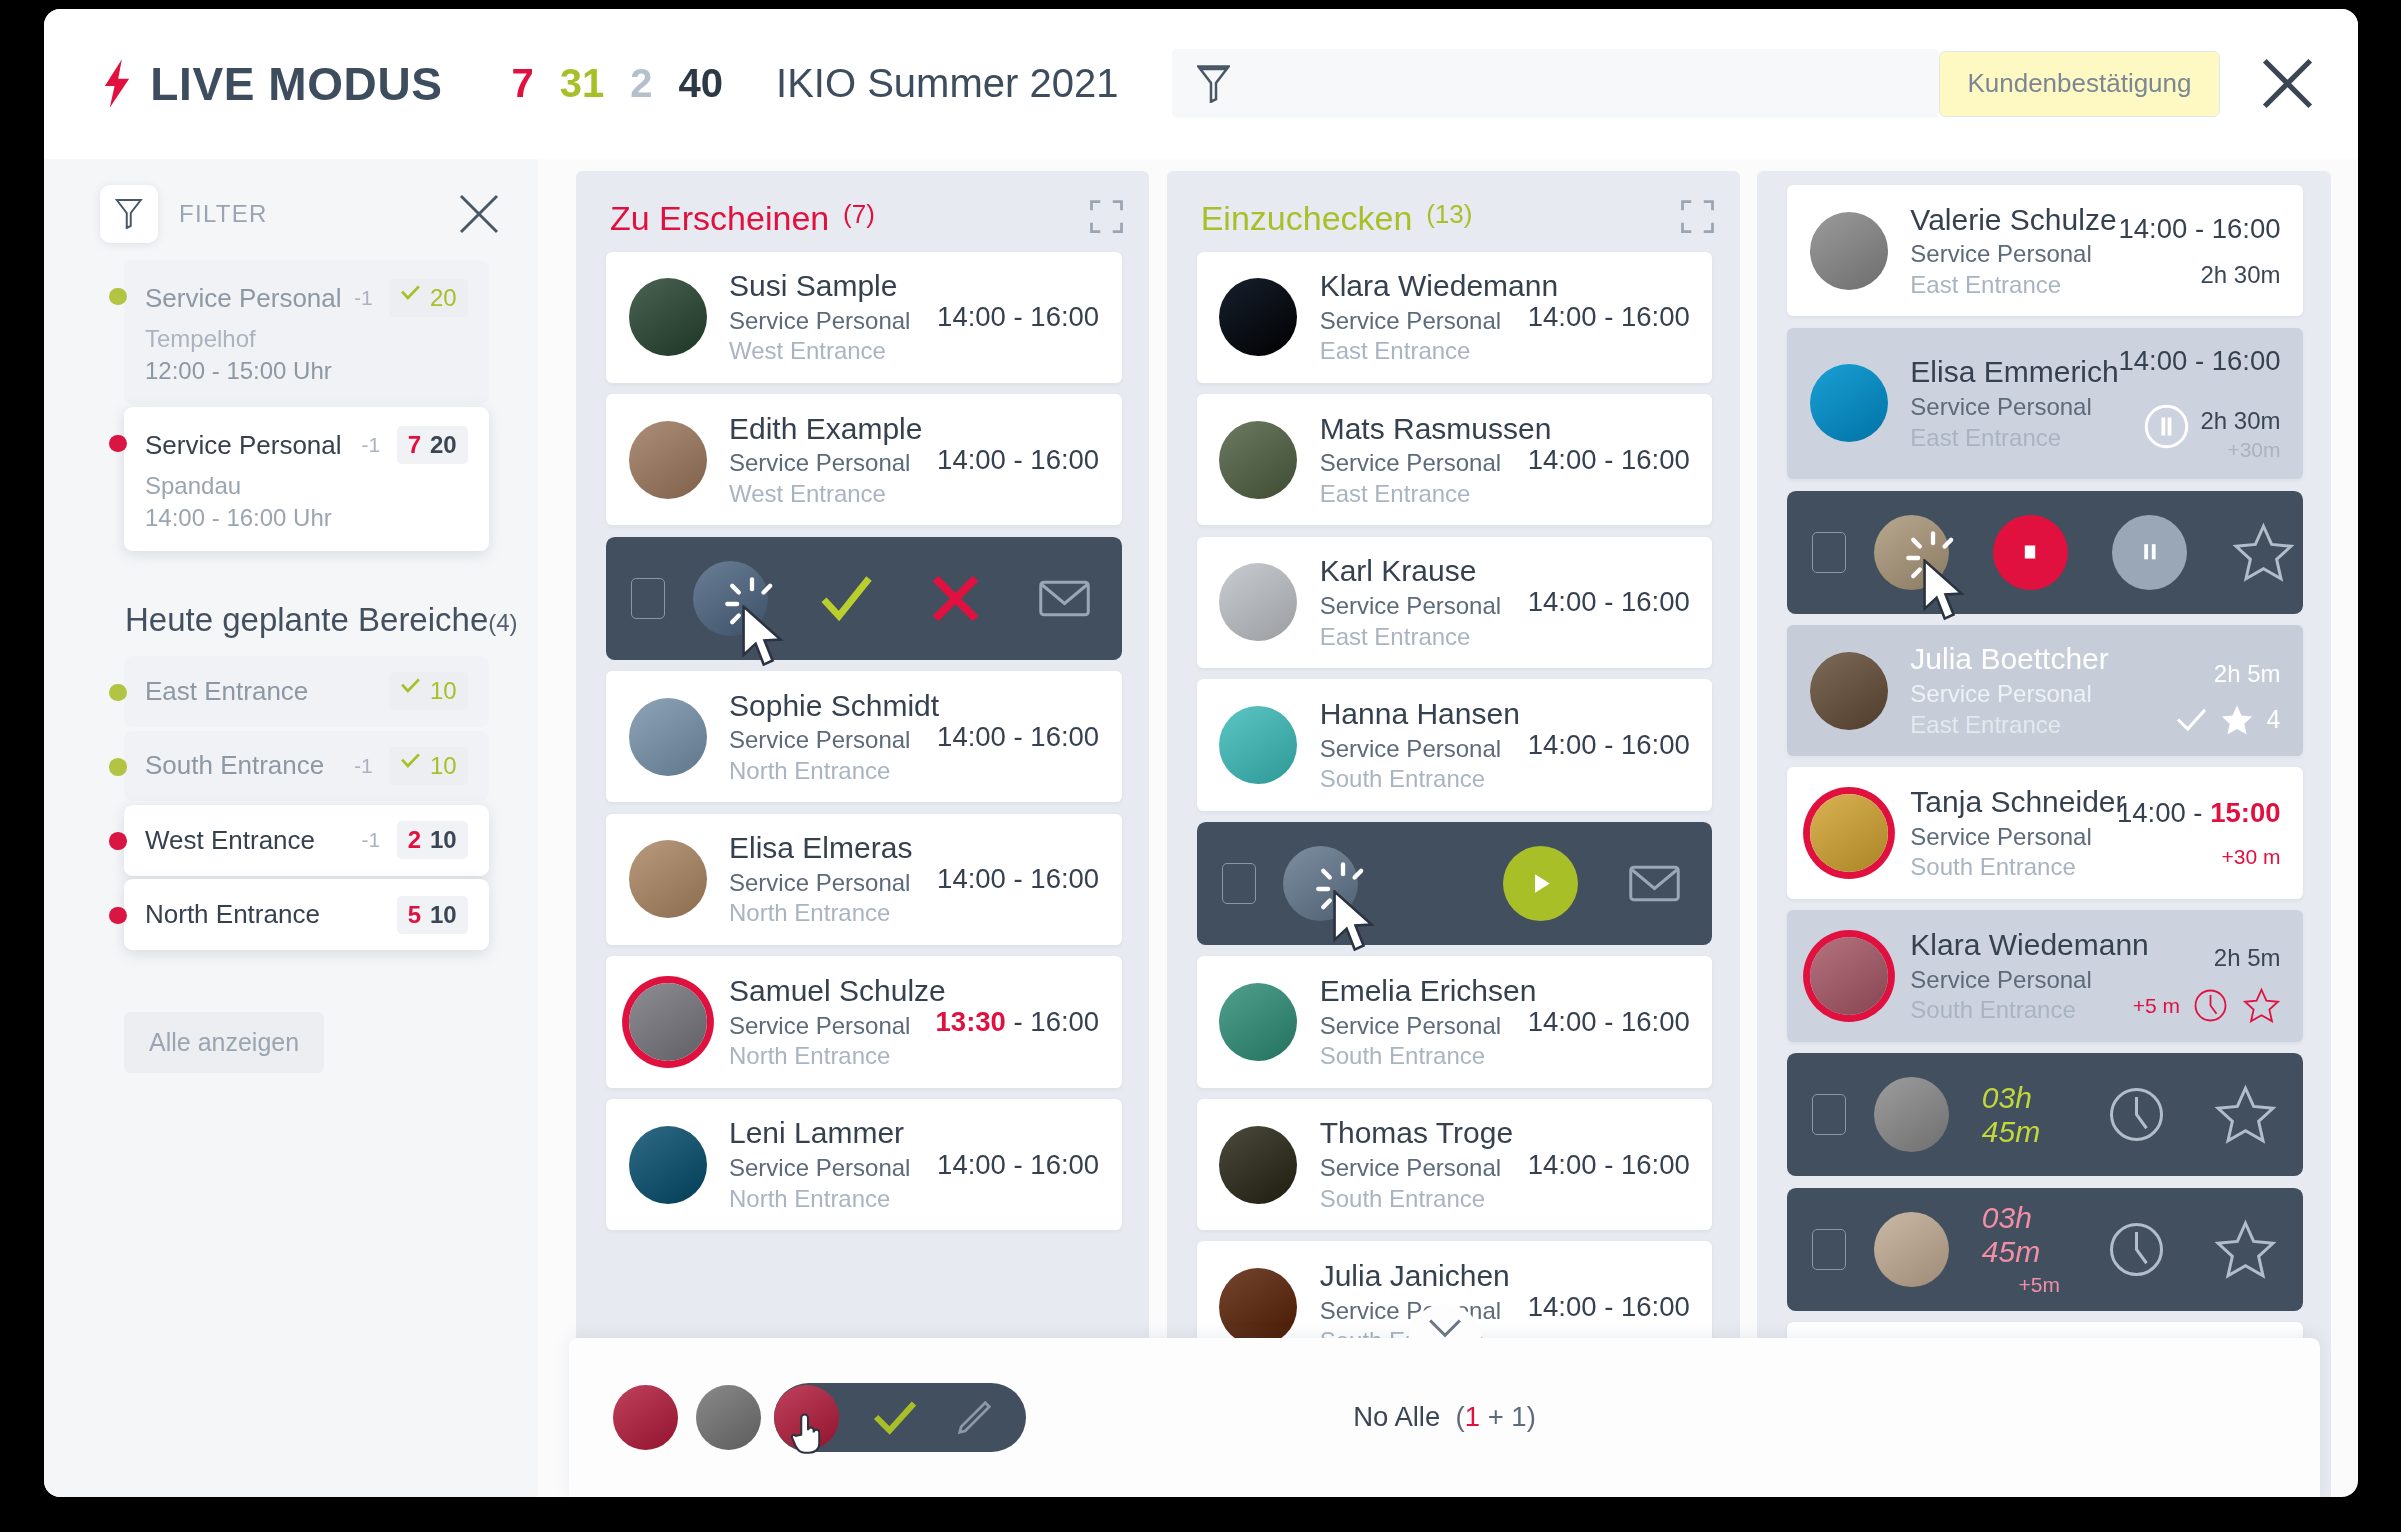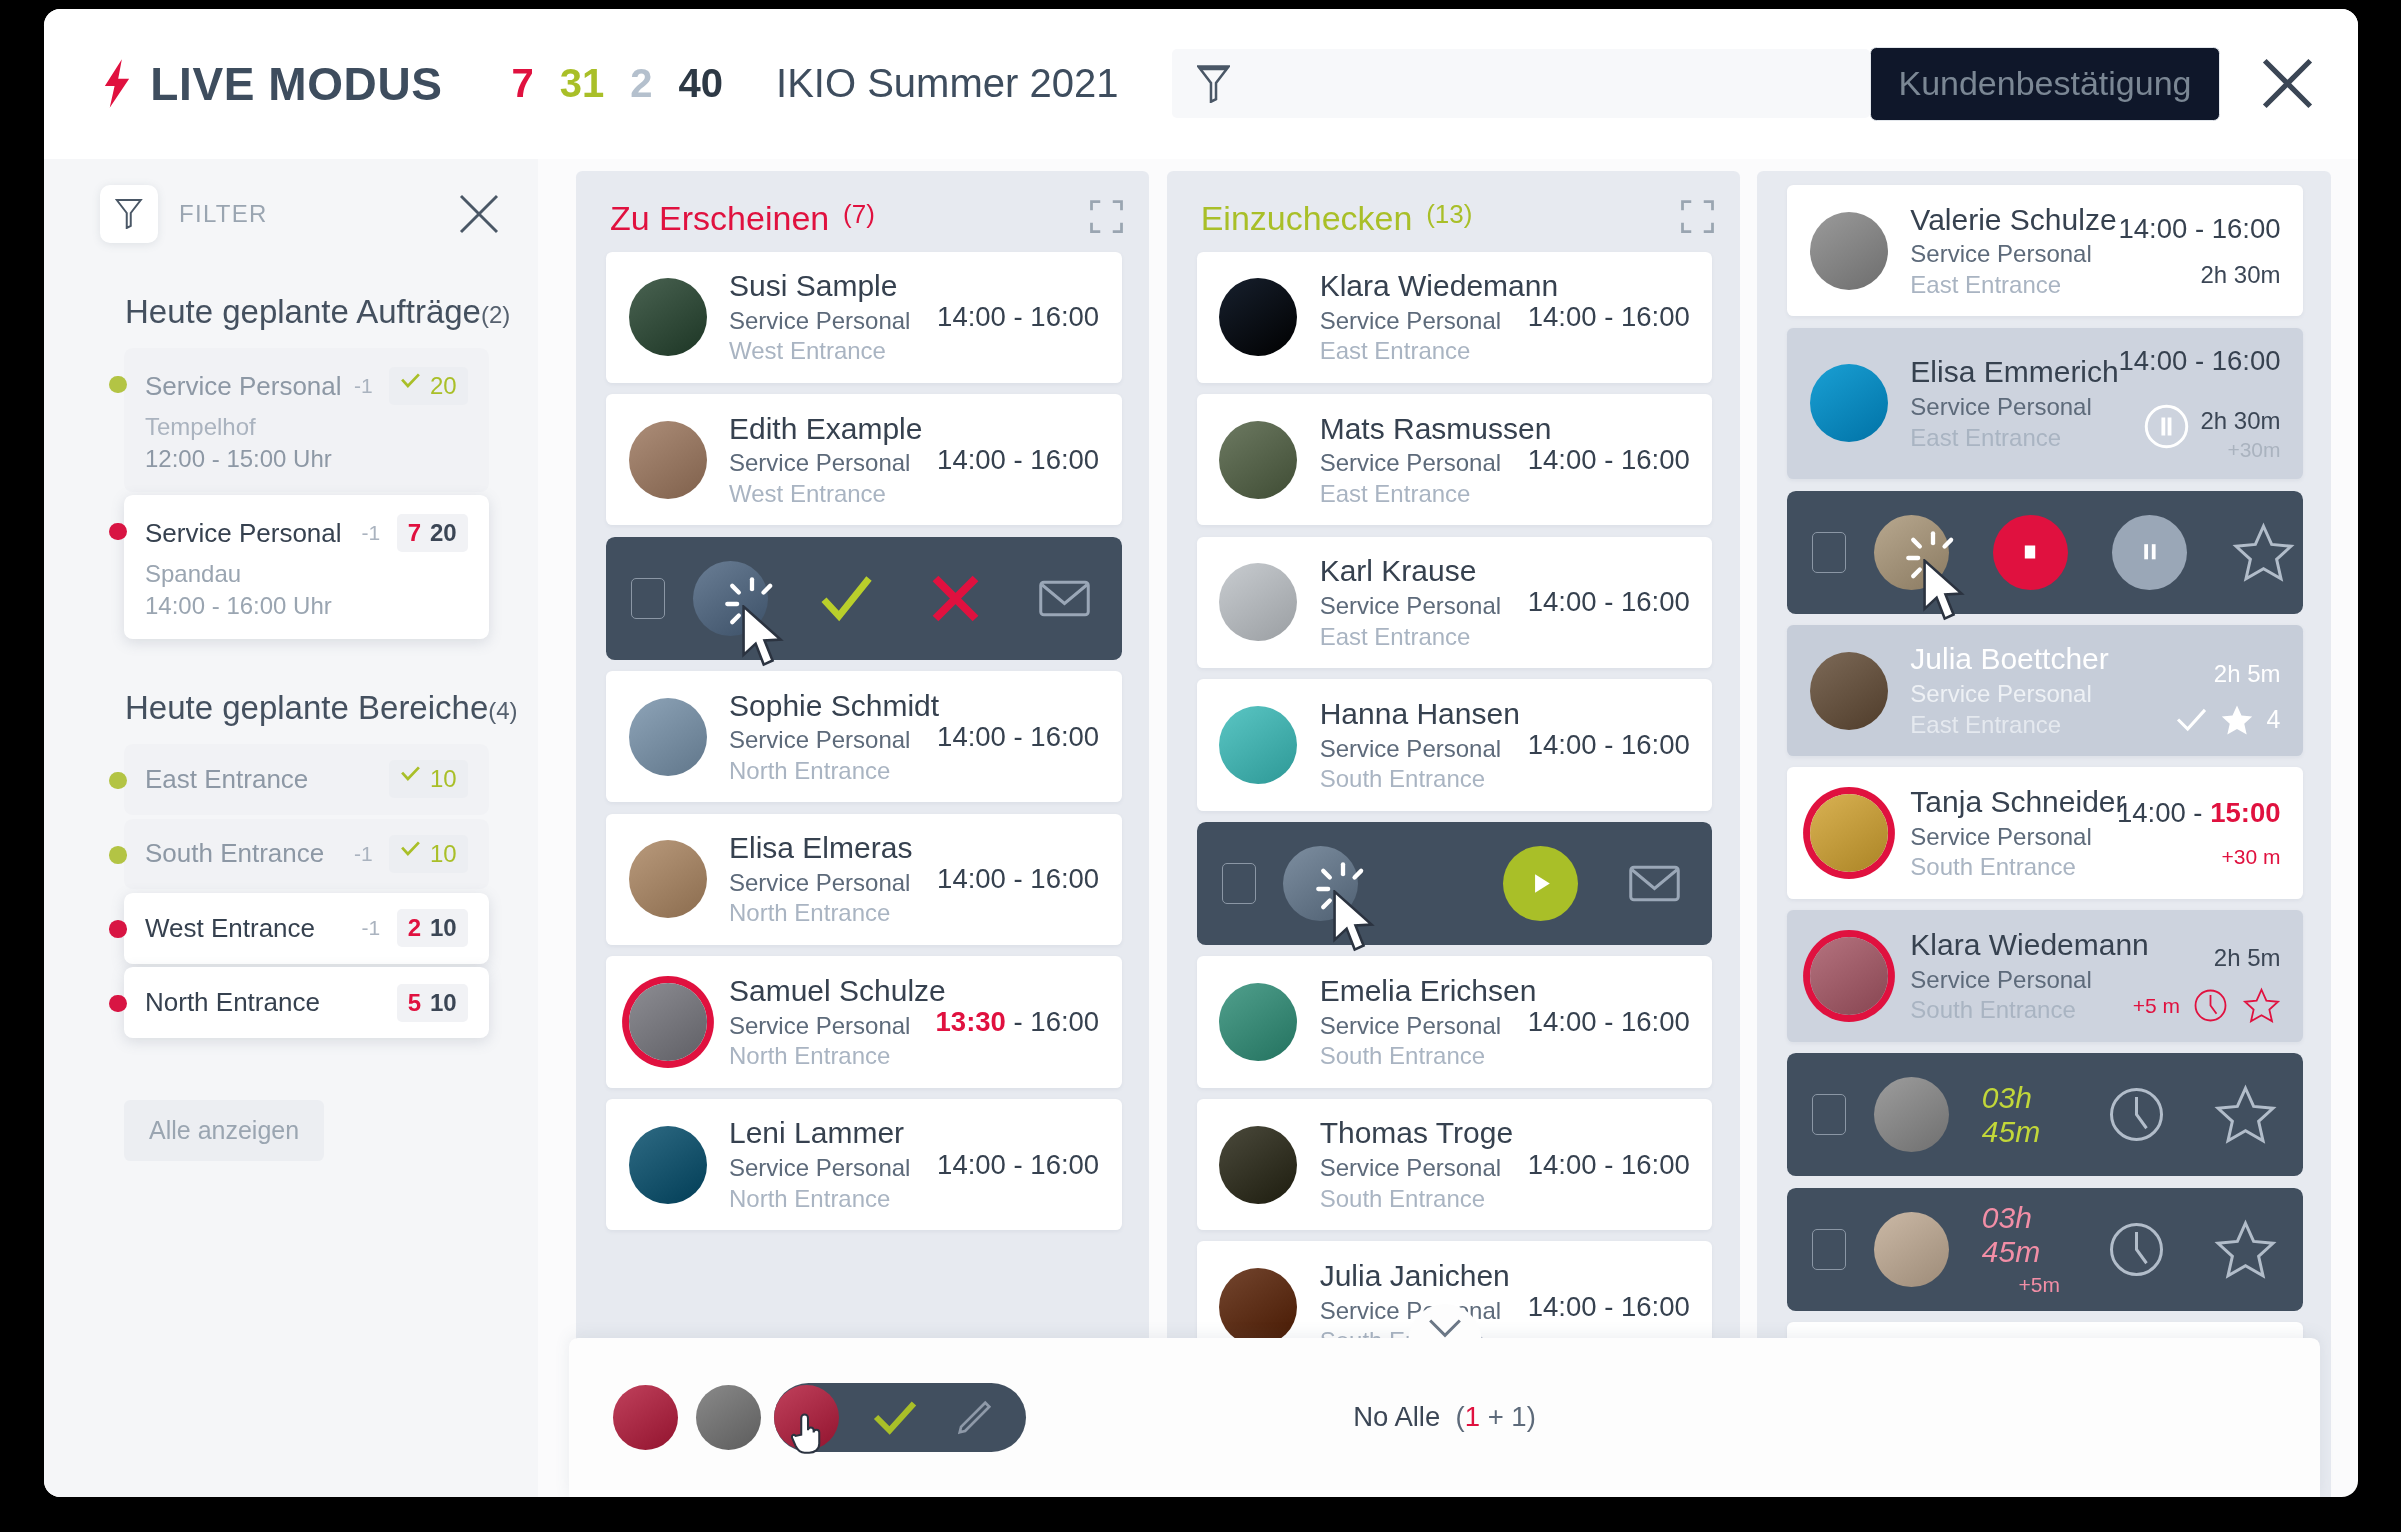--- a/index.html
+++ b/index.html
@@ -47,24 +47,24 @@
     background:#f7f8fa;
     border-radius:5px;
     display:flex; align-items:center;
     padding:0 25px;
     max-width:807px;
   }
   .funnel-big { width:33px; height:39px; display:block; }
   .kunden-btn {
     margin-left:auto;
     border:0.9px solid #e3e7ec;
-    background:#0f172a;
+    background:#fef9c3;
     border-radius:6.3px;
     padding:16.3px 27.5px;
-    font-size:34px;
+    font-size:26px;
     color:#7b8794;
     font-family:"Liberation Sans", sans-serif;
     white-space:nowrap;
   }
   .close-x { margin-left:35px; width:65px; height:65px; display:block; }
 
   
   .sidebar {
     position:absolute; left:0; top:150px; width:494px; bottom:0;
     background:#f5f6f8;
@@ -304,23 +304,20 @@
         <svg class="funnel-sm" viewBox="0 0 26 31">
           <path d="M1 2 H25 L15 15 V28 L11 30 V15 Z" fill="none" stroke="#4a5766" stroke-width="2"></path>
         </svg>
       </div>
       <div class="filter-label">FILTER</div>
       <svg class="filter-close" viewBox="0 0 40 40">
         <path d="M5 5 L35 35 M35 5 L5 35" stroke="#4a5766" stroke-width="2.4" fill="none"></path>
       </svg>
     </div>
 
-    <div class="section-title">
-      <span>Heute geplante Aufträge</span><span class="cnt">(2)</span>
-    </div>
     <div class="card-list" id="orders-list">
         <div class="mini-card">
           <div class="dot green"></div>
           <div class="mini-row">
             <div class="mini-name">Service Personal</div>
             <div class="mini-minus">-1</div>
             <div class="badge">
               <svg class="tick-sm" viewBox="0 0 20 15">
                 <path d="M2 7 L7.5 13 L18 2" fill="none" stroke="#a9bf28" stroke-width="2.6"></path>
               </svg>

